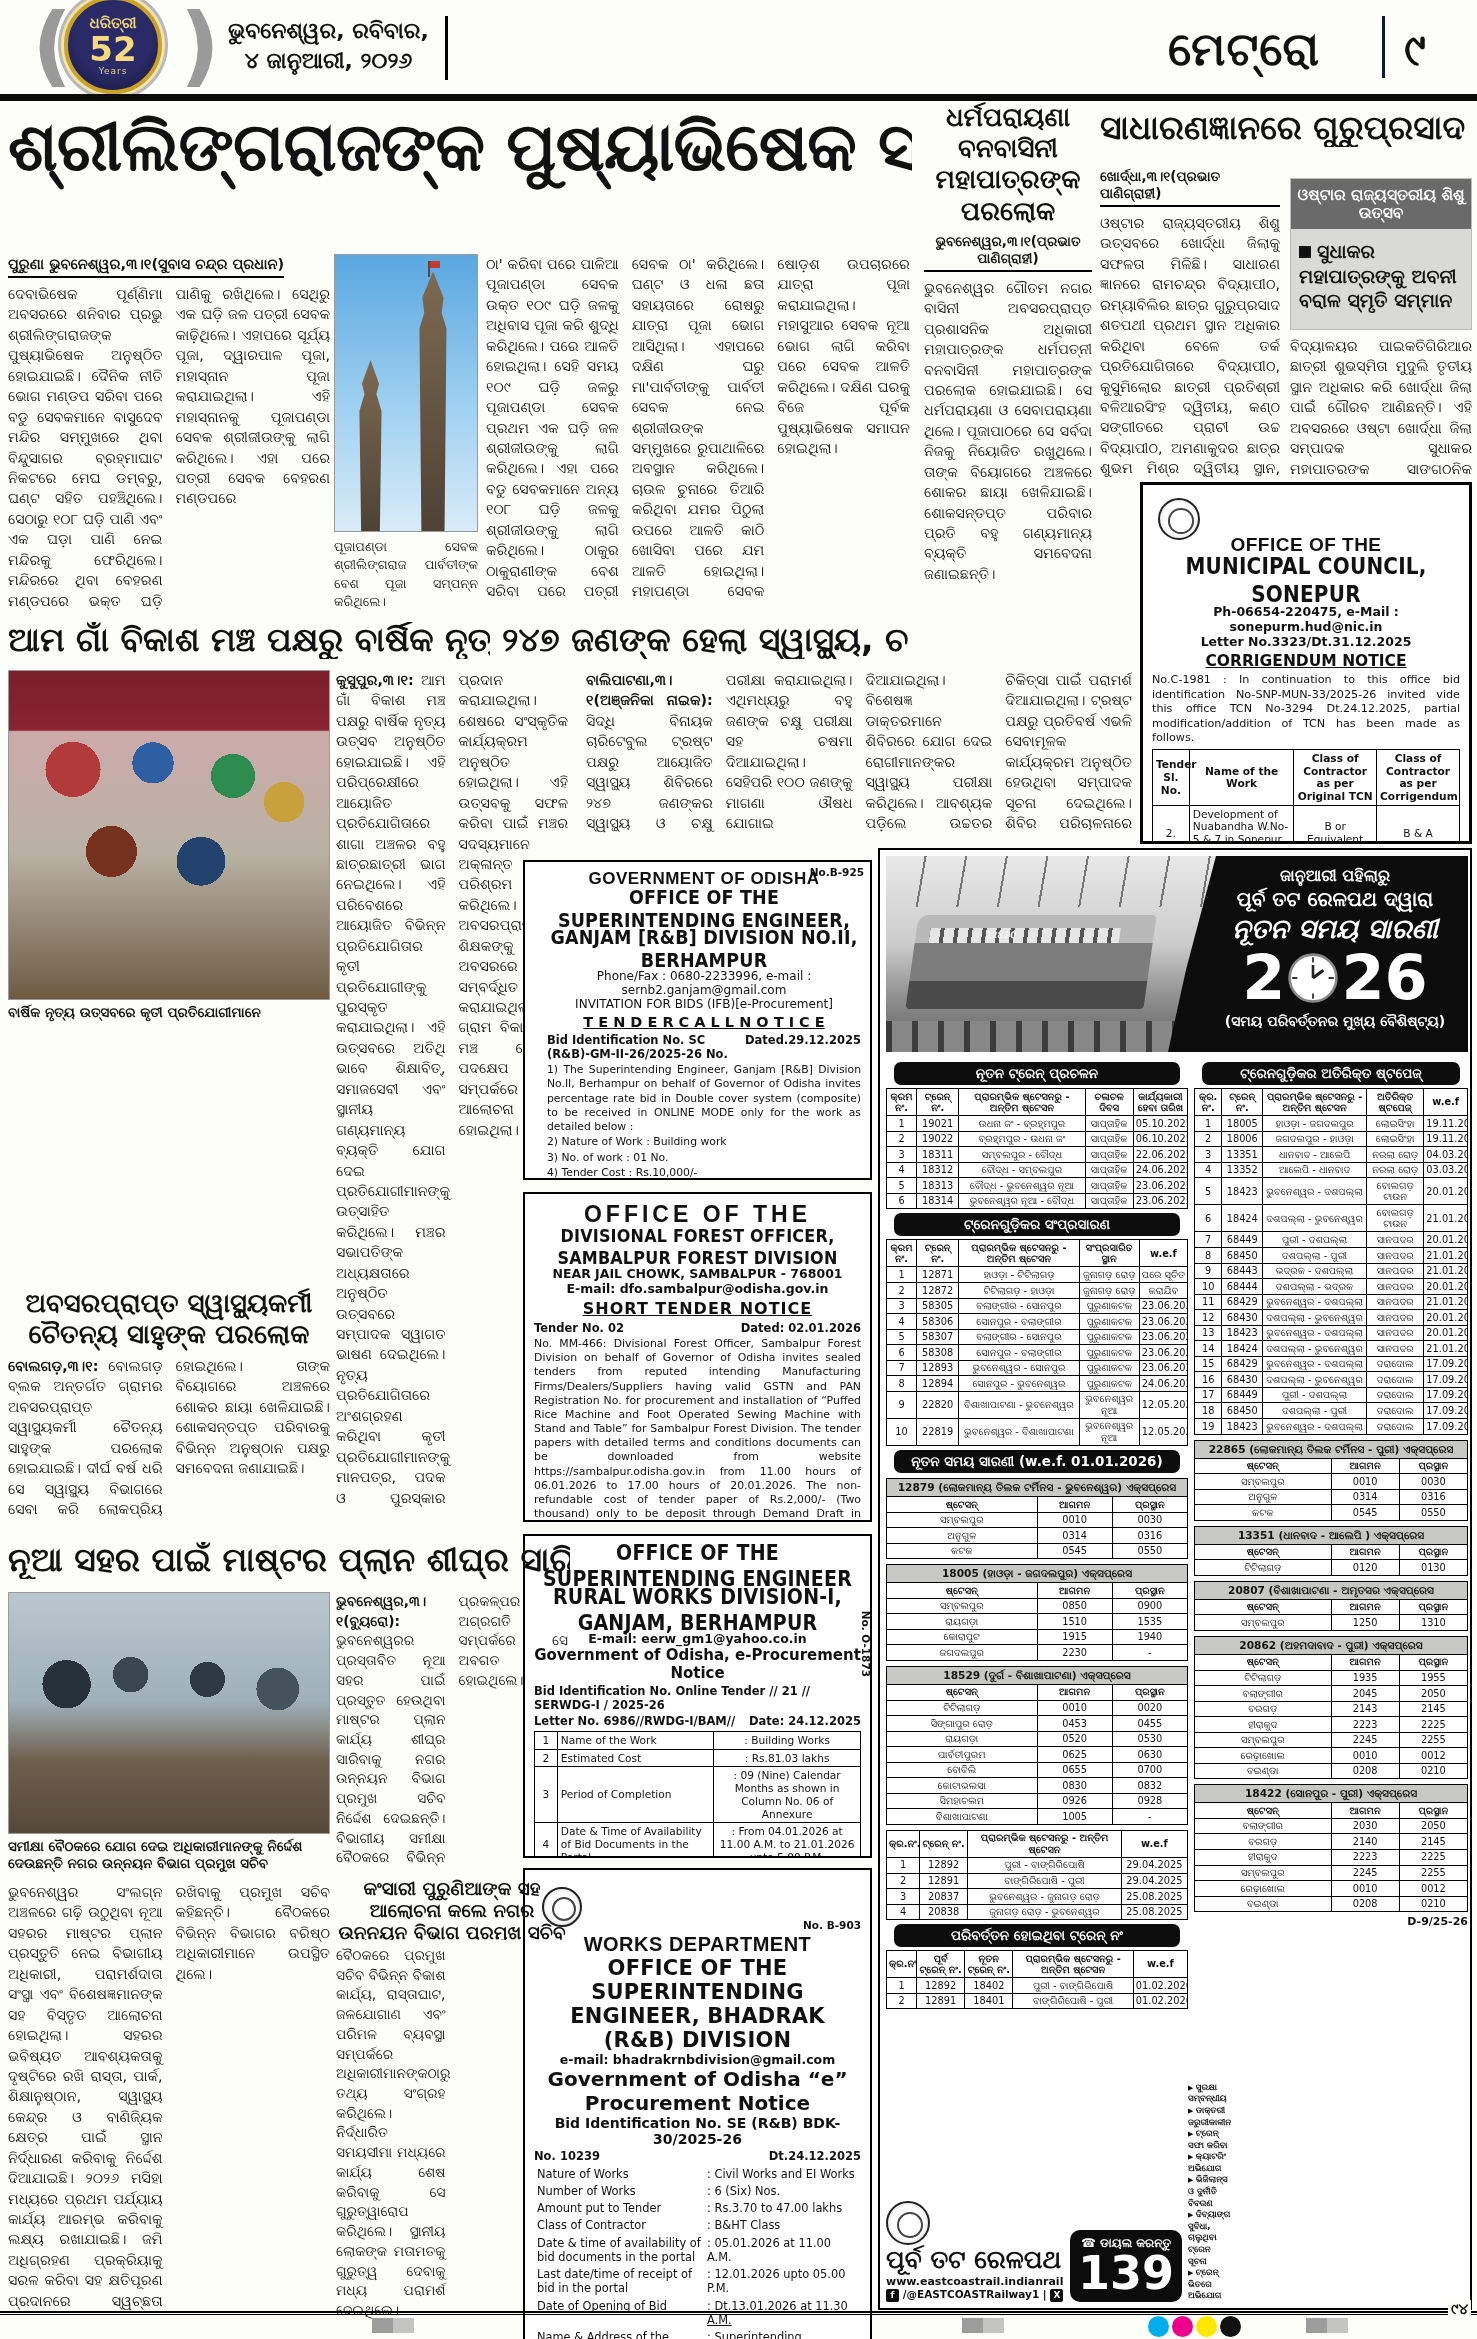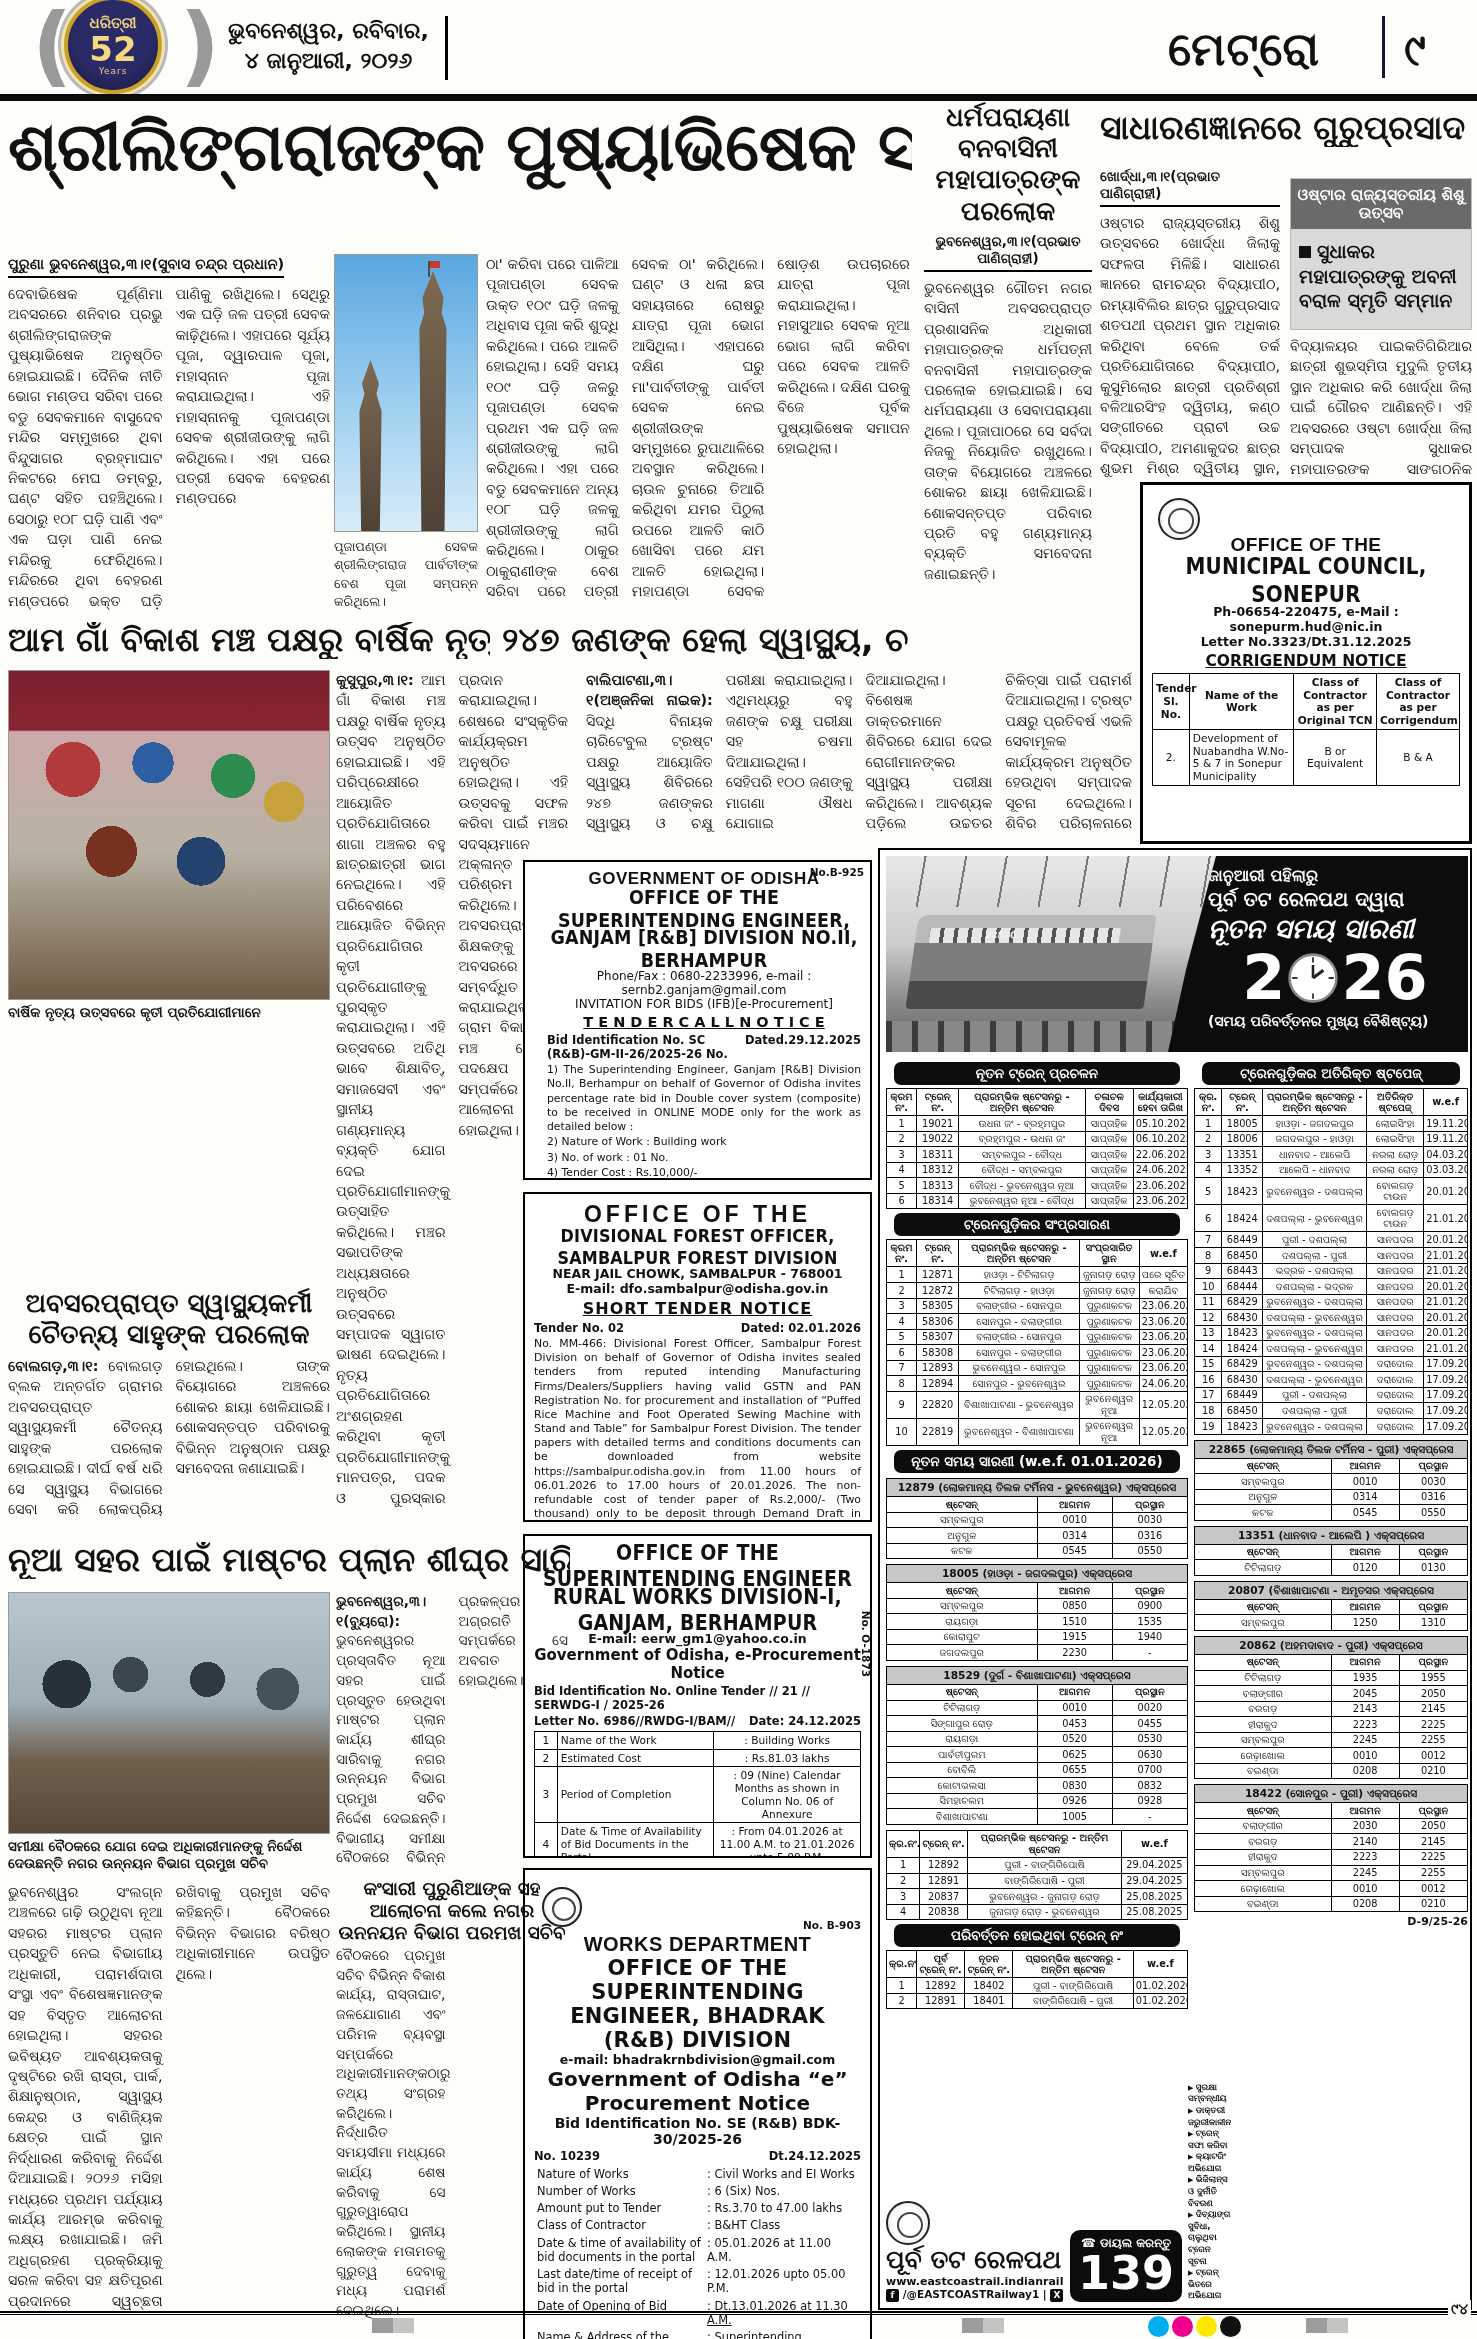--- a/index.html
+++ b/index.html
@@ -55,21 +55,21 @@
   .kv-table td{font-size:11.4px;padding:1.5px 3px;vertical-align:top;line-height:1.25;}
   .seal{border-radius:50%;border:2.5px solid #222;background:radial-gradient(circle,#fff 55%,#cfcfcf 100%);position:relative;}
   .seal:before{content:"";position:absolute;left:22%;top:22%;width:56%;height:56%;border-radius:50%;border:2px solid #444;}
   .vert-ref{position:absolute;right:-2px;top:44%;transform:rotate(90deg);transform-origin:right top;font-size:10.5px;font-weight:bold;white-space:nowrap;}
   
   .ad{border:2.5px solid #000;background:#fff;}
   .ad-banner{position:absolute;left:6px;top:6px;width:582px;height:196px;background:#0c0c0c;overflow:hidden;}
   .train-photo{position:absolute;left:0;top:0;width:330px;height:196px;
      background:linear-gradient(180deg,#e8e8e8 0%,#cccccc 45%,#8f8f8f 72%,#5f5f5f 100%);}
   .ad-dark{position:absolute;right:0;top:0;width:300px;height:196px;background:#0c0c0c;
-     clip-path:polygon(16% 0,100% 0,100% 100%,0 100%,6% 58%);color:#fff;padding:10px 6px 6px 40px;}
+     clip-path:polygon(16% 0,100% 0,100% 100%,0 100%,6% 58%);color:#fff;text-align:center;padding:10px 6px 6px 40px;}
   .ad-l1{font-size:16px;font-weight:bold;}
   .ad-l2{font-size:20px;font-weight:bold;margin-top:2px;}
   .ad-l3{font-size:27px;font-weight:bold;font-style:italic;margin-top:2px;}
   .ad-year{font-size:62px;font-weight:bold;line-height:1;display:flex;align-items:center;justify-content:center;gap:2px;margin-top:2px;}
   .ad-sub{font-size:14px;font-weight:bold;margin-top:4px;}
   .ad-col{position:absolute;top:208px;overflow:hidden;}
   .bar{background:#0d0d0d;color:#fff;font-weight:bold;font-size:13.5px;text-align:center;padding:3px 2px;margin:4px 8px 3px;border-radius:7px;}
   .tt{width:100%;border-collapse:collapse;table-layout:fixed;}
   .tt th,.tt td{border:1px solid #000;font-size:9.8px;padding:1.5px 2px;text-align:center;line-height:1.18;overflow:hidden;}
   .tt th{font-weight:bold;}
@@ -163,20 +163,21 @@
   </div>
   <div class="abs body-text" style="left:1290px;top:336px;width:182px;height:138px;">ବିଦ୍ୟାଳୟର ପାଇକତିଗିରିଆର ଛାତ୍ରୀ ଶୁଭସ୍ମିତା ମୁଦୁଲି ତୃତୀୟ ସ୍ଥାନ ଅଧିକାର କରି ଖୋର୍ଦ୍ଧା ଜିଲା ପାଇଁ ଗୌରବ ଆଣିଛନ୍ତି। ଏହି ଅବସରରେ ଓଷ୍ଟା ଖୋର୍ଦ୍ଧା ଜିଲା ସମ୍ପାଦକ ସୁଧାକର ମହାପାତ୍ରଙ୍କୁ ସାଙ୍ଗଠନିକ ଦକ୍ଷତା, ଦୃଢ଼ ନେତୃତ୍ୱ ଓ ସମାଜସେବୀ ପାଇଁ ରାଜ୍ୟସ୍ତରରେ ଅବନୀ ବରାଳ ସ୍ମୃତି ସମ୍ମାନ ପ୍ରଦାନ କରାଯାଇଥିଲା।</div>
 
   <div class="abs notice" style="left:1140px;top:482px;width:332px;height:362px;">
     <div class="seal abs" style="left:6px;top:6px;width:42px;height:42px;"></div>
     <div class="nt-t1">OFFICE OF THE</div>
     <div class="nt-t2 nt-cond">MUNICIPAL COUNCIL, SONEPUR</div>
     <div class="nt-smb">Ph-06654-220475, e-Mail : sonepurm.hud@nic.in</div>
     <div class="nt-smb">Letter No.3323/Dt.31.12.2025</div>
     <div class="nt-type">CORRIGENDUM NOTICE</div>
+    <div class="nt-body">No.C-1981 : In continuation to this office bid identification No-SNP-MUN-33/2025-26 invited vide this office TCN No-3294 Dt.24.12.2025, partial modification/addition of TCN has been made as follows.</div>
     <table class="nt-table" style="--w:1;">
         <colgroup>
           <col style="width:12%">
           <col style="width:34%">
           <col style="width:27%">
           <col style="width:27%">
         </colgroup>
         <thead>
           <tr>
             <th>Tender Sl. No.</th>

